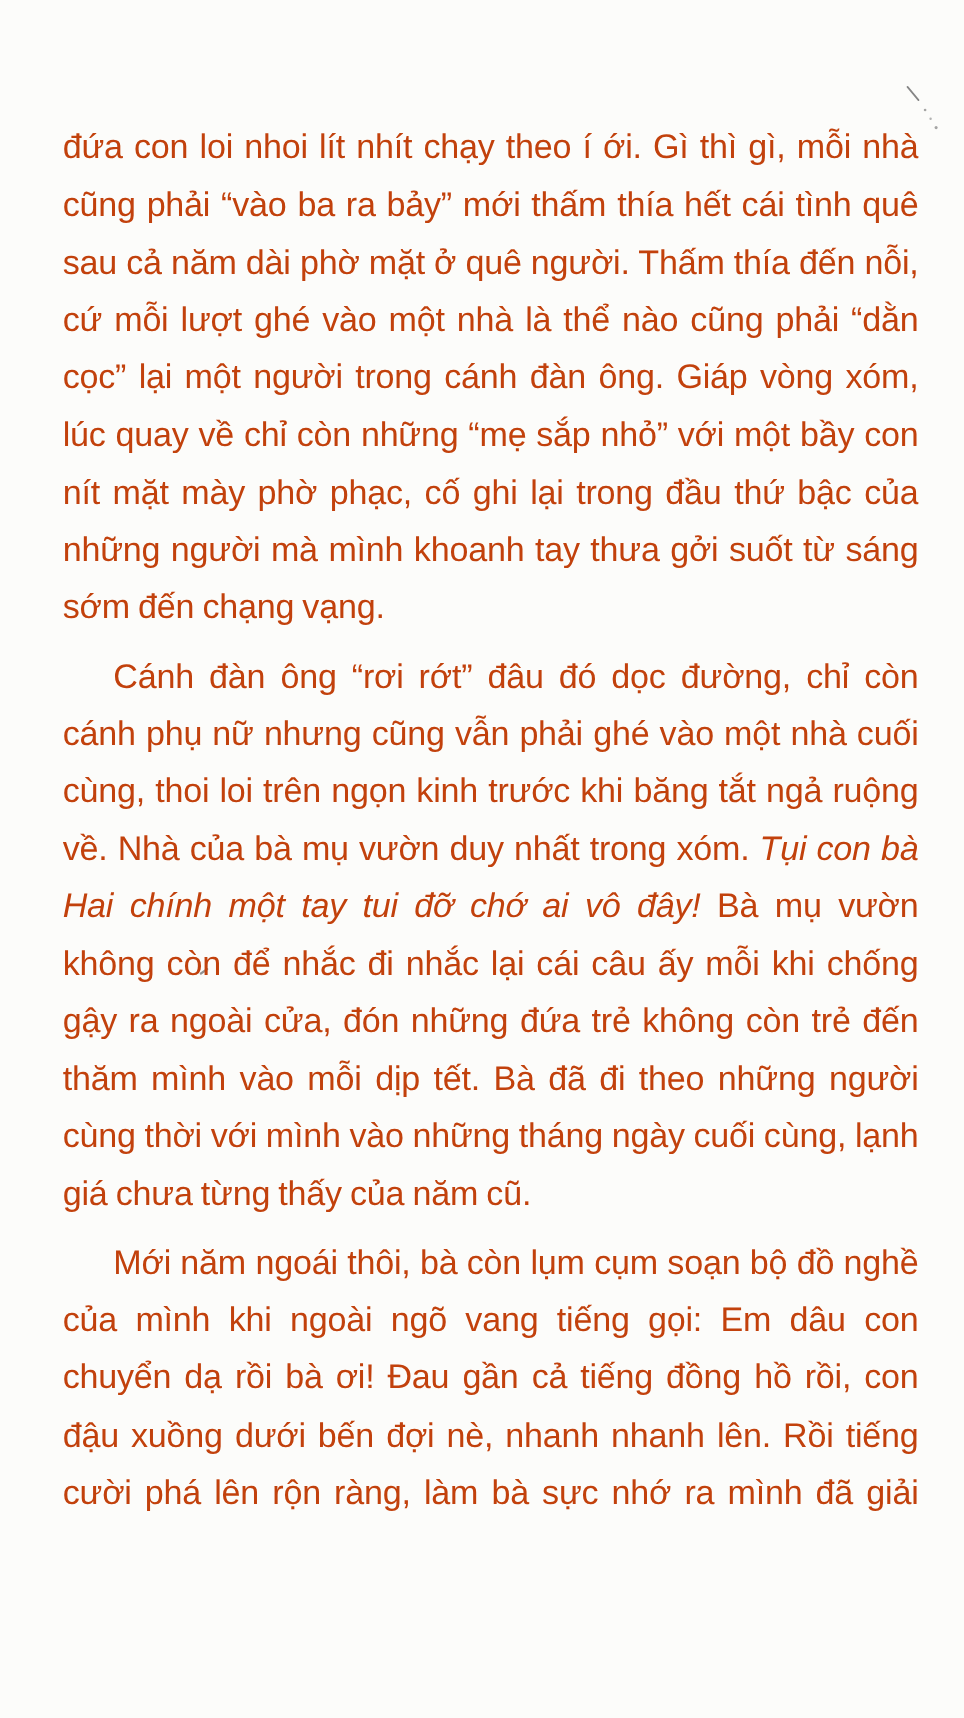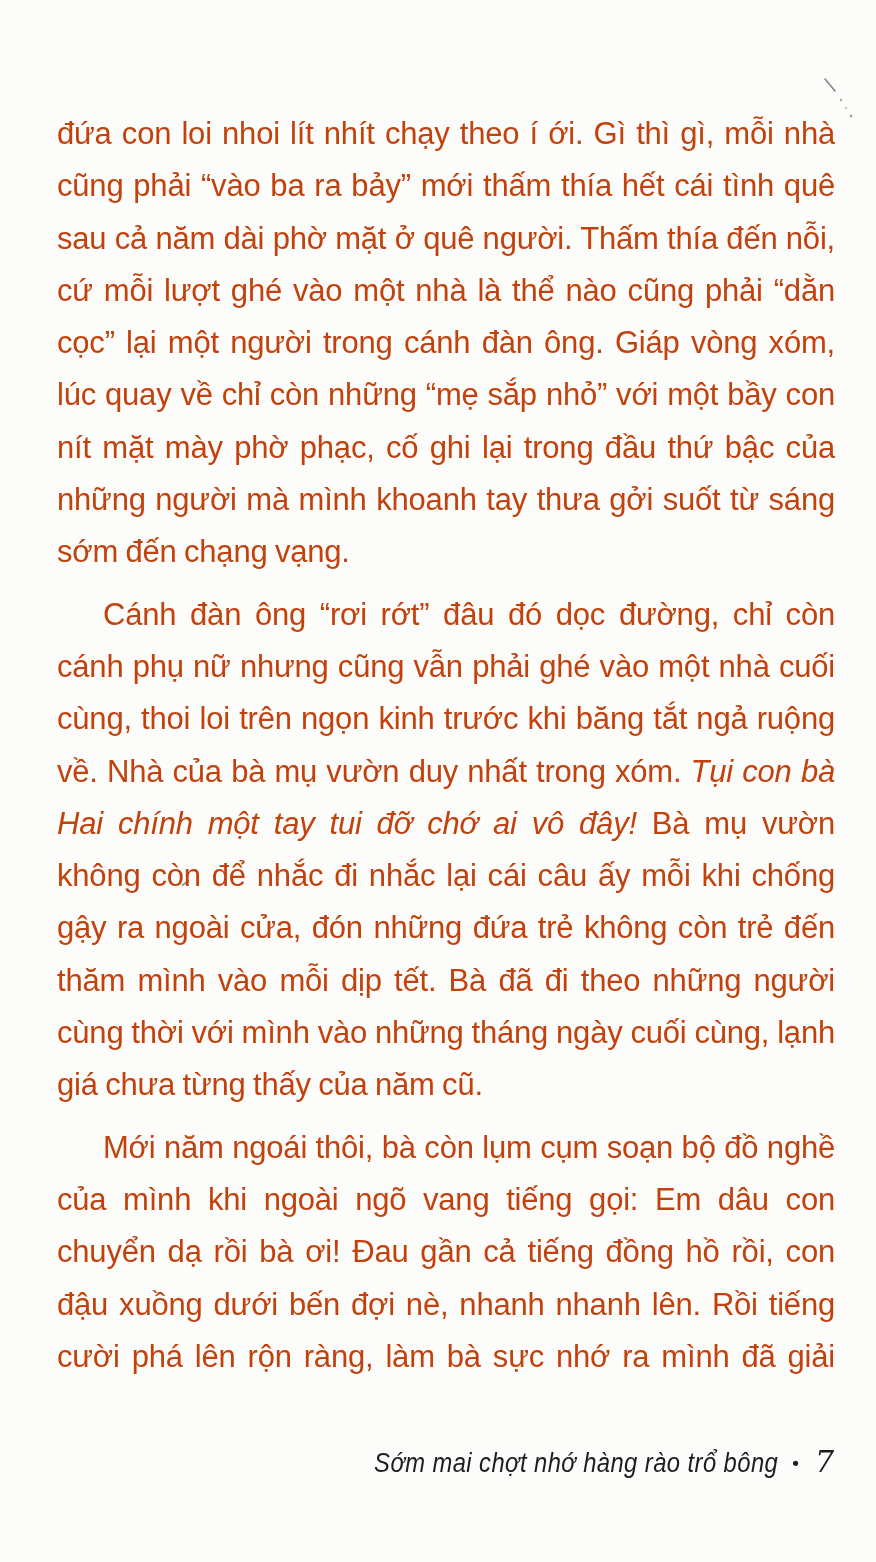--- a/index.html
+++ b/index.html
@@ -109,19 +109,14 @@
   </svg>
 
   <div class="speck"></div>
 
   <main class="text-block" id="paragraphs">
       <p class="para"><span>đứa con loi nhoi lít nhít chạy theo í ới. Gì thì gì, mỗi nhà cũng phải “vào ba ra bảy” mới thấm thía hết cái tình quê sau cả năm dài phờ mặt ở quê người. Thấm thía đến nỗi, cứ mỗi lượt ghé vào một nhà là thể nào cũng phải “dằn cọc” lại một người trong cánh đàn ông. Giáp vòng xóm, lúc quay về chỉ còn những “mẹ sắp nhỏ” với một bầy con nít mặt mày phờ phạc, cố ghi lại trong đầu thứ bậc của những người mà mình khoanh tay thưa gởi suốt từ sáng sớm đến chạng vạng.</span></p>
       <p class="para indent"><span>Cánh đàn ông “rơi rớt” đâu đó dọc đường, chỉ còn cánh phụ nữ nhưng cũng vẫn phải ghé vào một nhà cuối cùng, thoi loi trên ngọn kinh trước khi băng tắt ngả ruộng về. Nhà của bà mụ vườn duy nhất trong xóm. </span><span class="em">Tụi con bà Hai chính một tay tui đỡ chớ ai vô đây!</span><span> Bà mụ vườn không còn để nhắc đi nhắc lại cái câu ấy mỗi khi chống gậy ra ngoài cửa, đón những đứa trẻ không còn trẻ đến thăm mình vào mỗi dịp tết. Bà đã đi theo những người cùng thời với mình vào những tháng ngày cuối cùng, lạnh giá chưa từng thấy của năm cũ.</span></p>
       <p class="para indent"><span>Mới năm ngoái thôi, bà còn lụm cụm soạn bộ đồ nghề của mình khi ngoài ngõ vang tiếng gọi: Em dâu con chuyển dạ rồi bà ơi! Đau gần cả tiếng đồng hồ rồi, con đậu xuồng dưới bến đợi nè, nhanh nhanh lên. Rồi tiếng cười phá lên rộn ràng, làm bà sực nhớ ra mình đã giải</span></p>
     </main>
 
-  <footer class="footer">
-    <span class="running-title">Sớm mai chợt nhớ hàng rào trổ bông</span>
-    <span class="separator">•</span>
-    <span class="page-number">7</span>
-  </footer>
 
 </div>
 
 </body></html>

